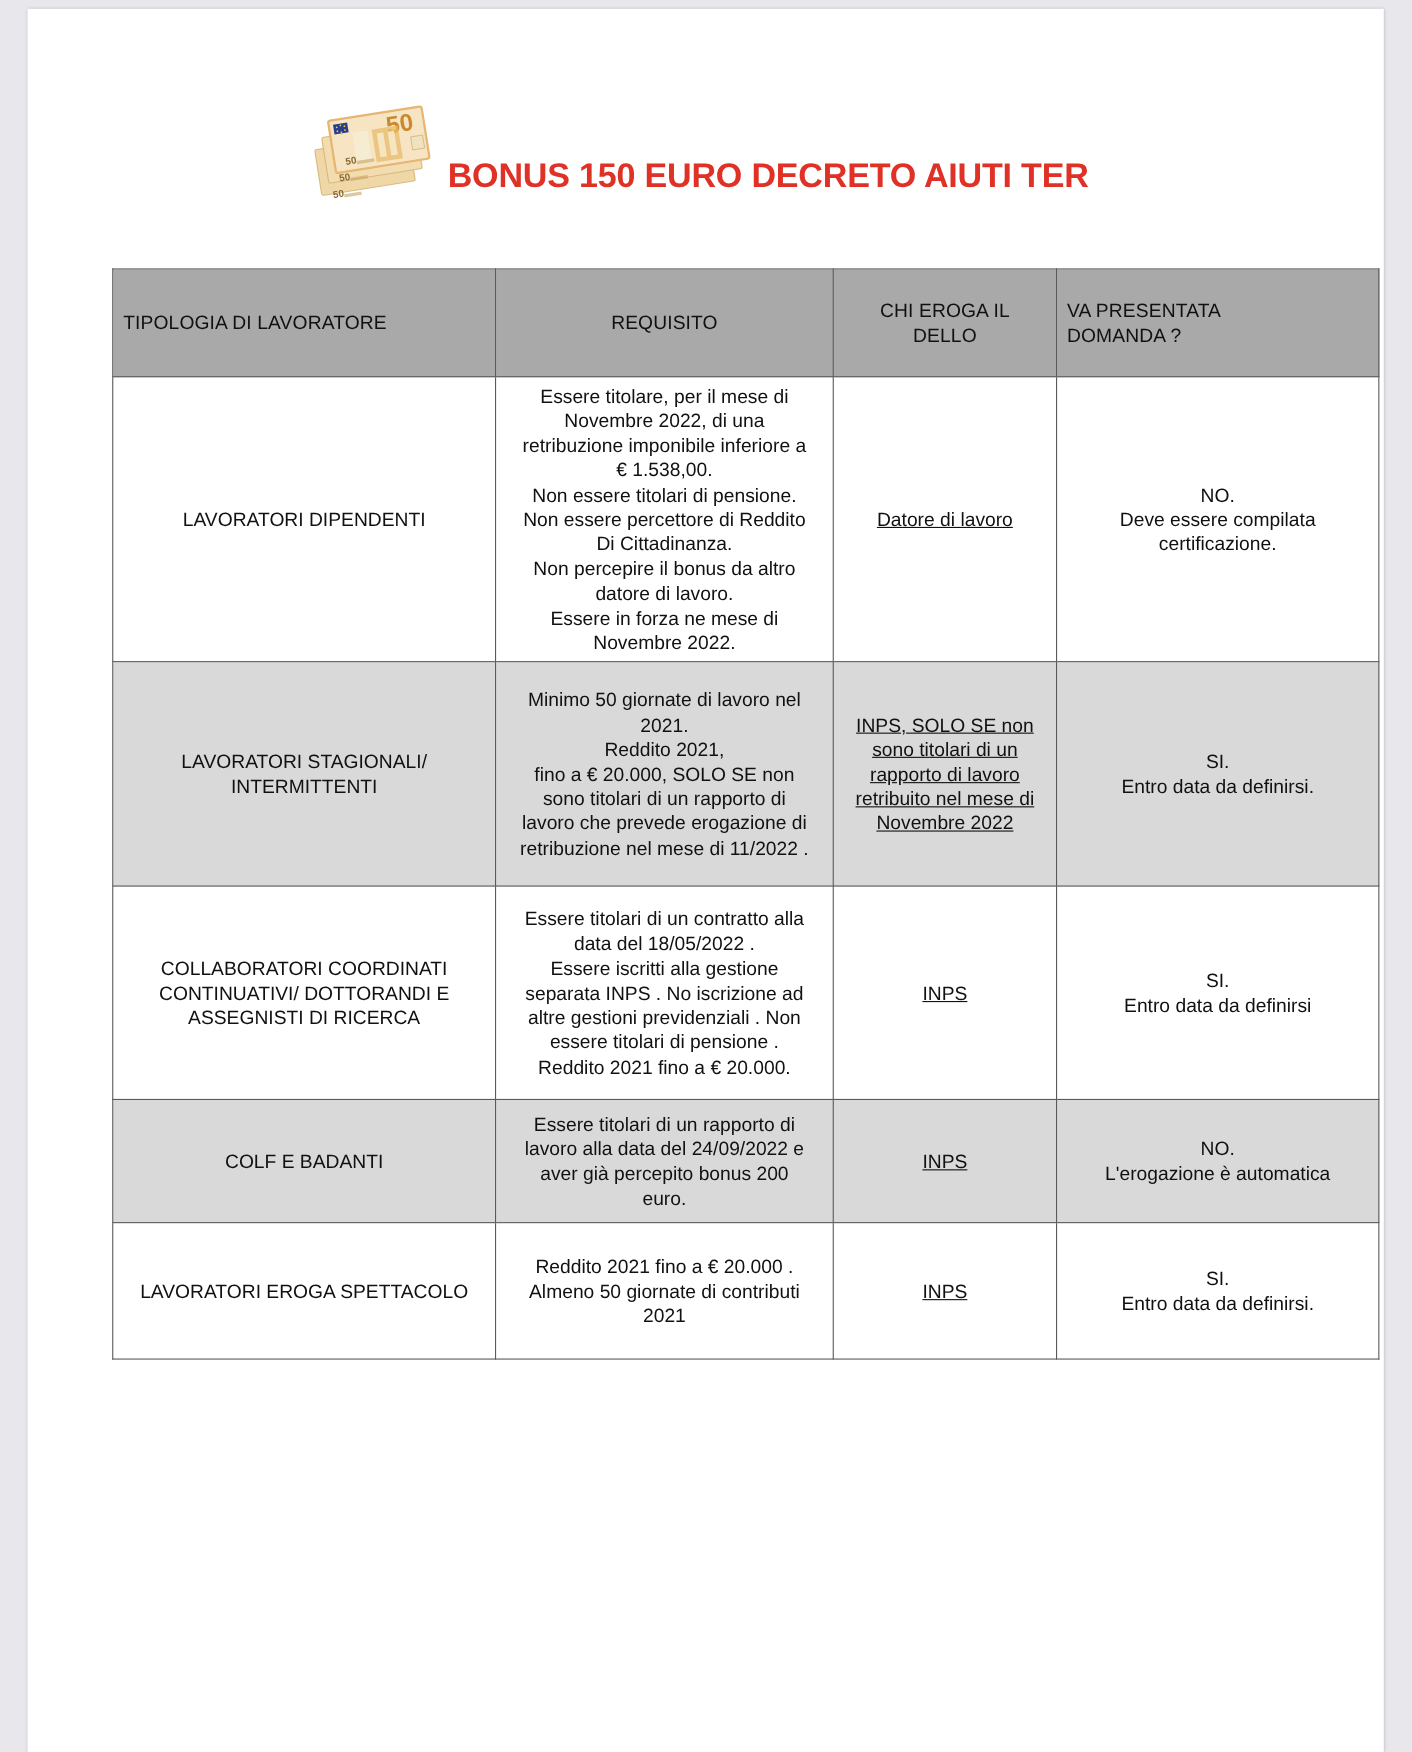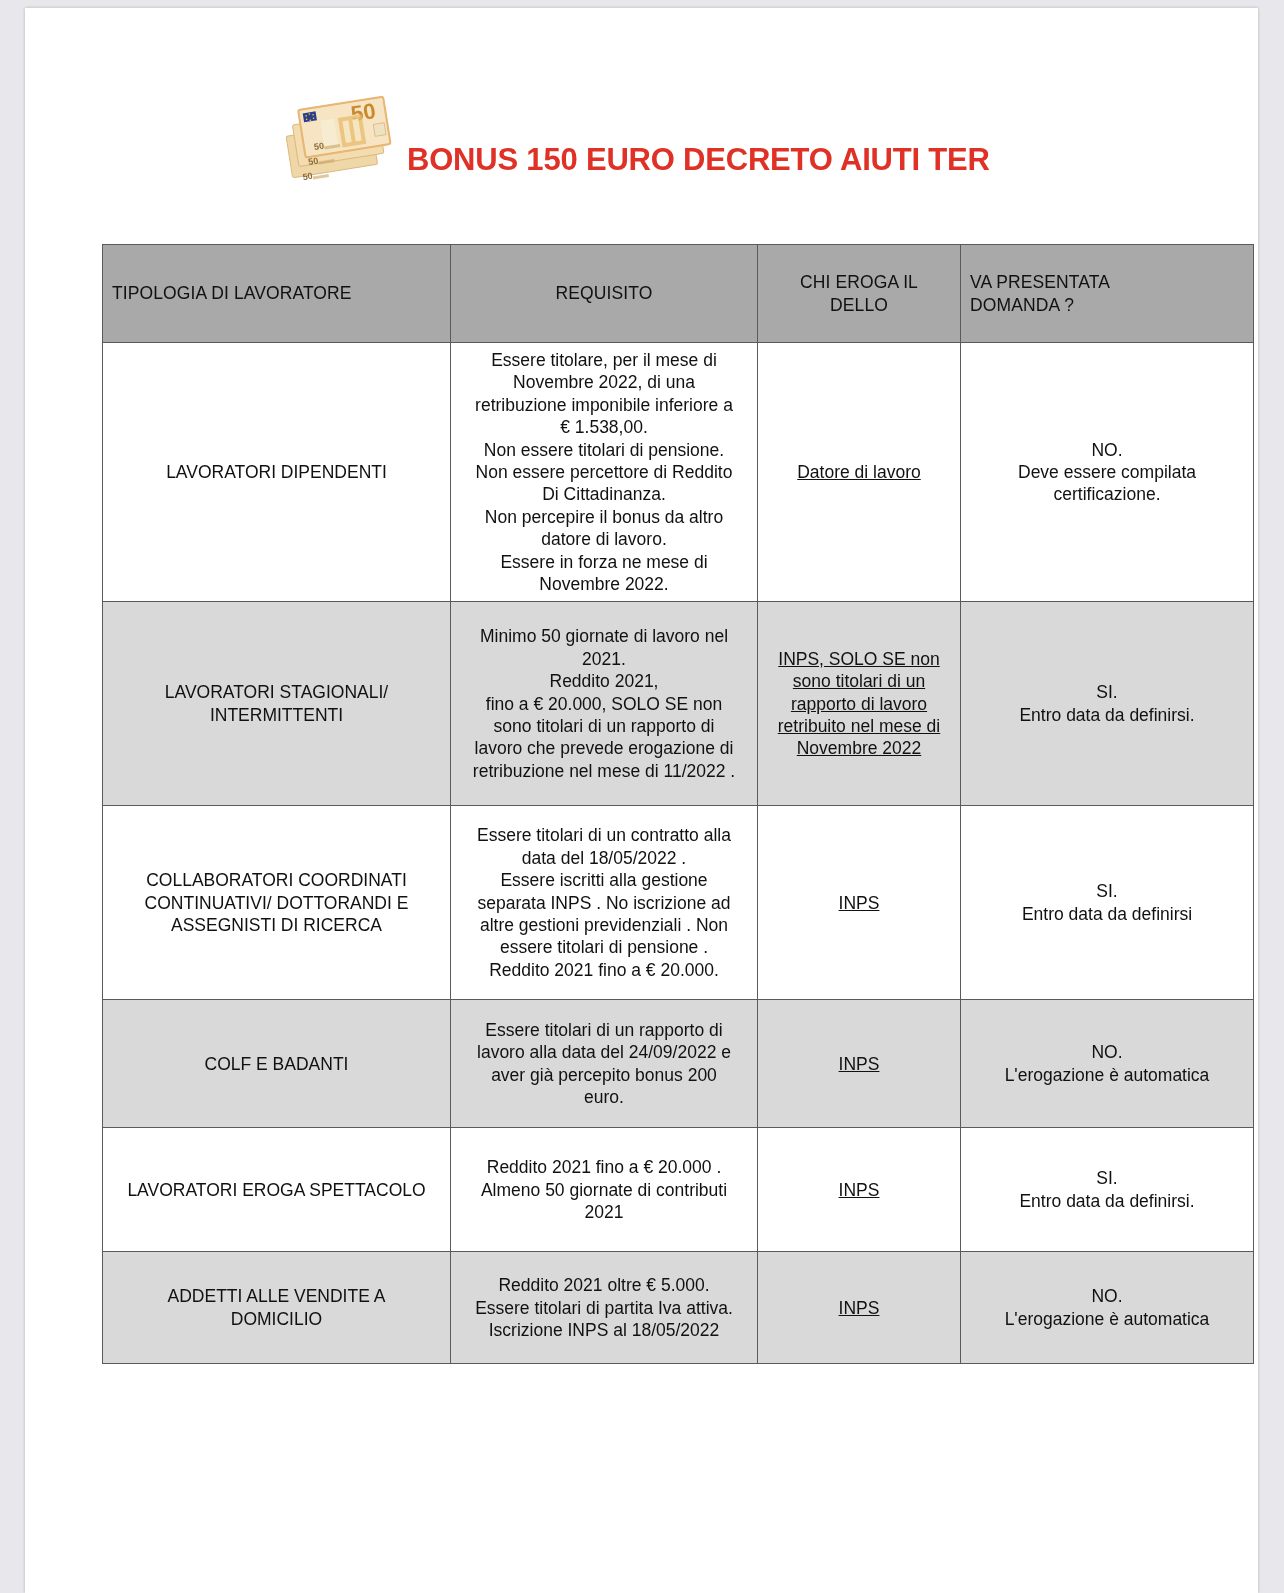--- a/index.html
+++ b/index.html
@@ -95,21 +95,21 @@
   tbody tr.row-gray  td { background: #d9d9d9; }
 
   td.c-tipo-cell { text-align: center; }
   td.c-req-cell  { text-align: center; }
   td.c-chi-cell  { text-align: center; text-decoration: underline; }
   td.c-dom-cell  { text-align: center; }
 
   .r1 td { height: 246px; }
   .r2 td { height: 204px; }
   .r3 td { height: 194px; }
-  .r4 td { height: 128px; text-align: center; }
+  .r4 td { height: 112px; text-align: center; }
   .r5 td { height: 124px; }
   .r6 td { height: 112px; }
 
   .cell-text { white-space: pre-line; }
 </style>
 </head>
 <body>
 
 <div id="page-sheet">
 
@@ -229,26 +229,16 @@
       </tr>
       <tr class="row-white r5">
         <td class="c-tipo-cell cell-text">LAVORATORI EROGA SPETTACOLO</td>
         <td class="c-req-cell cell-text">Reddito 2021 fino a € 20.000 .
 Almeno 50 giornate di contributi
 2021</td>
         <td class="c-chi-cell cell-text">INPS</td>
         <td class="c-dom-cell cell-text">SI.
 Entro data da definirsi.</td>
       </tr>
-      <tr class="row-gray r6">
-        <td class="c-tipo-cell cell-text">ADDETTI ALLE VENDITE A
-DOMICILIO</td>
-        <td class="c-req-cell cell-text">Reddito 2021 oltre € 5.000.
-Essere titolari di partita Iva attiva.
-Iscrizione INPS al 18/05/2022</td>
-        <td class="c-chi-cell cell-text">INPS</td>
-        <td class="c-dom-cell cell-text">NO.
-L'erogazione è automatica</td>
-      </tr>
     </tbody>
   </table>
 
 </div>
 
 </body></html>

